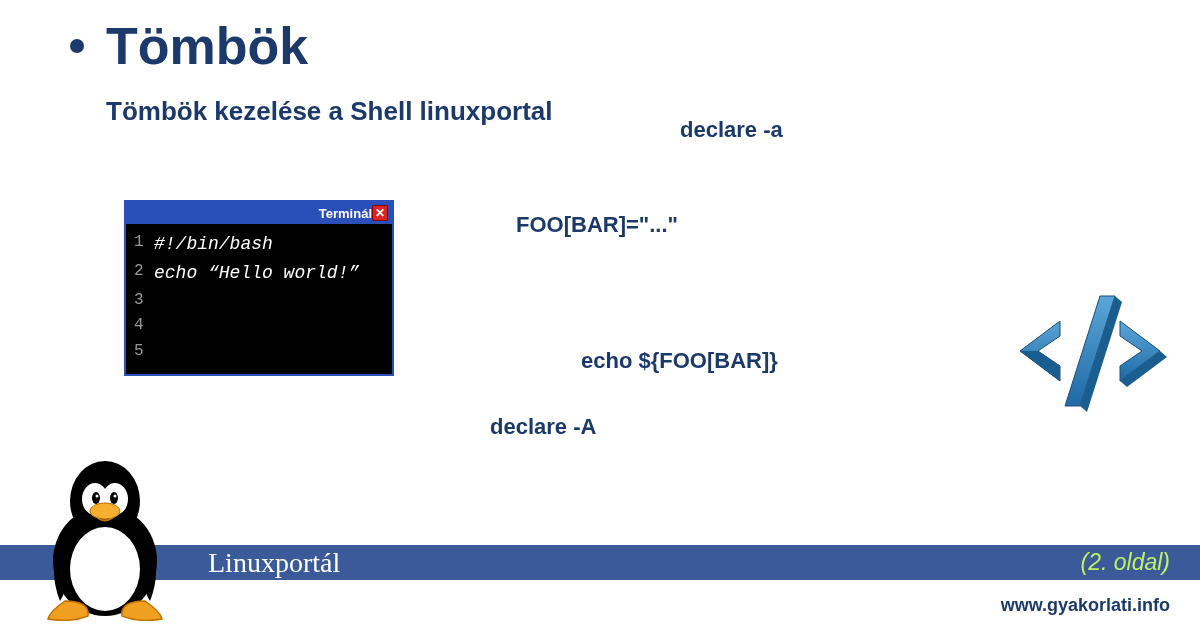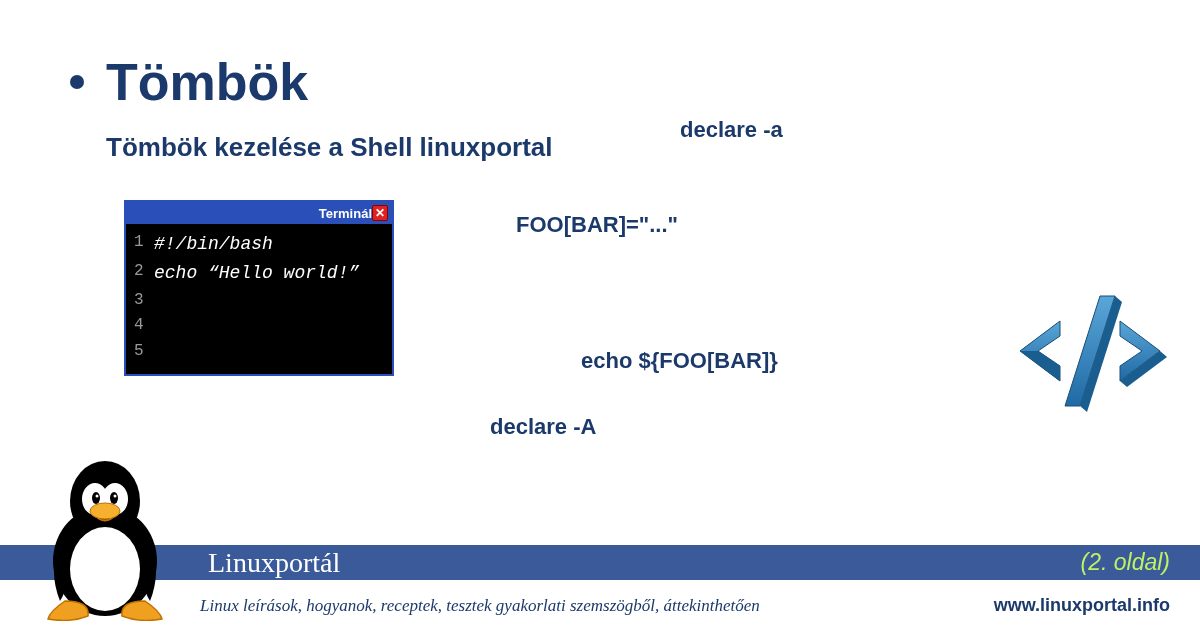--- a/index.html
+++ b/index.html
@@ -9,21 +9,21 @@
     }
     body {
       width: 1200px;
       height: 630px;
       background: #ffffff;
       font-family: Arial, Helvetica, sans-serif;
       position: relative;
       overflow: hidden;
     }
     .content {
-      padding: 52px 60px 0 60px;
+      padding: 16px 60px 0 60px;
       position: relative;
       height: 520px;
     }
     .title-row {
       display: flex;
       align-items: center;
       margin-bottom: 20px;
     }
     .bullet {
       width: 14px;
@@ -266,16 +266,15 @@
     <path d="M 120 90 Q 132 120 120 150 Q 110 135 112 100 Z" fill="#000"></path>
   </svg>
 </div>
 
 <div class="footer">
   <div class="footer-bar">
     <span class="footer-brand">Linuxportál</span>
     <span class="footer-page">(2. oldal)</span>
   </div>
   <div class="footer-sub">
-    <span class="footer-tagline">Linux leírások, hogyanok, receptek, tesztek gyakorlati szemszögből, áttekinthetően</span>
-    <span class="footer-url">www.linuxportal.info</span>
+    <span class="footer-url">www.gyakorlati.info</span>
   </div>
 </div>
 
 </body></html>

